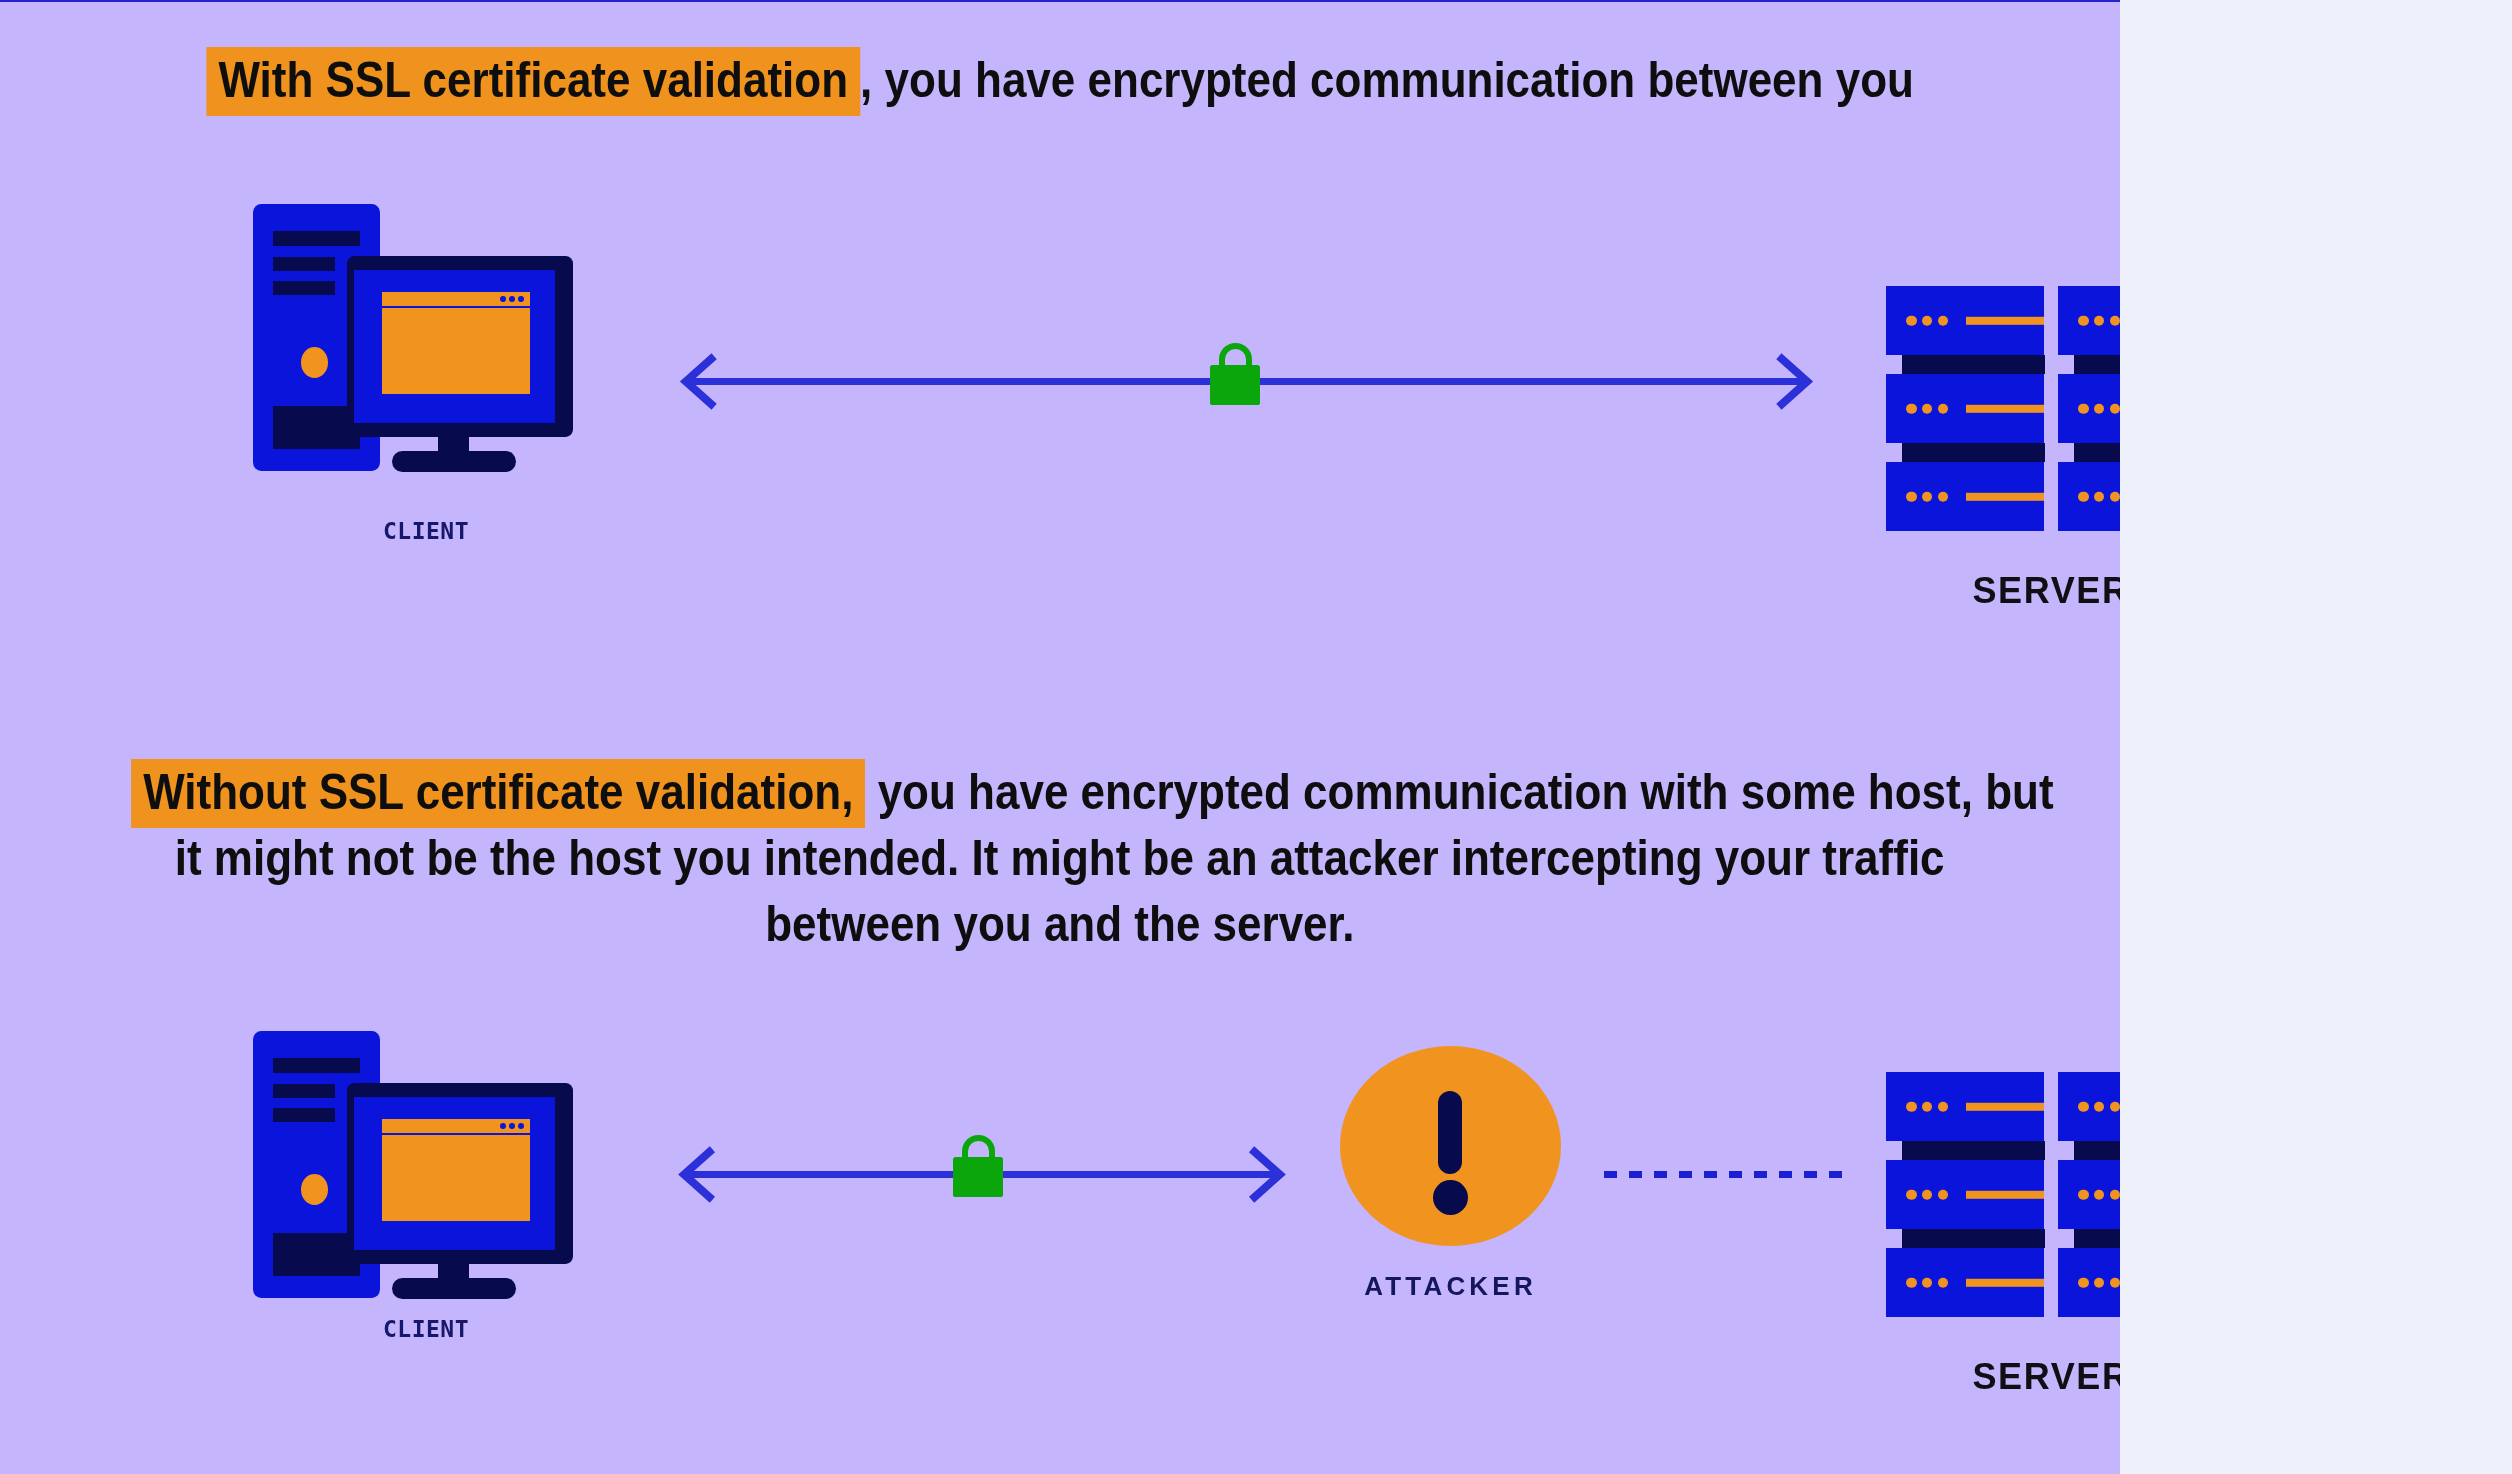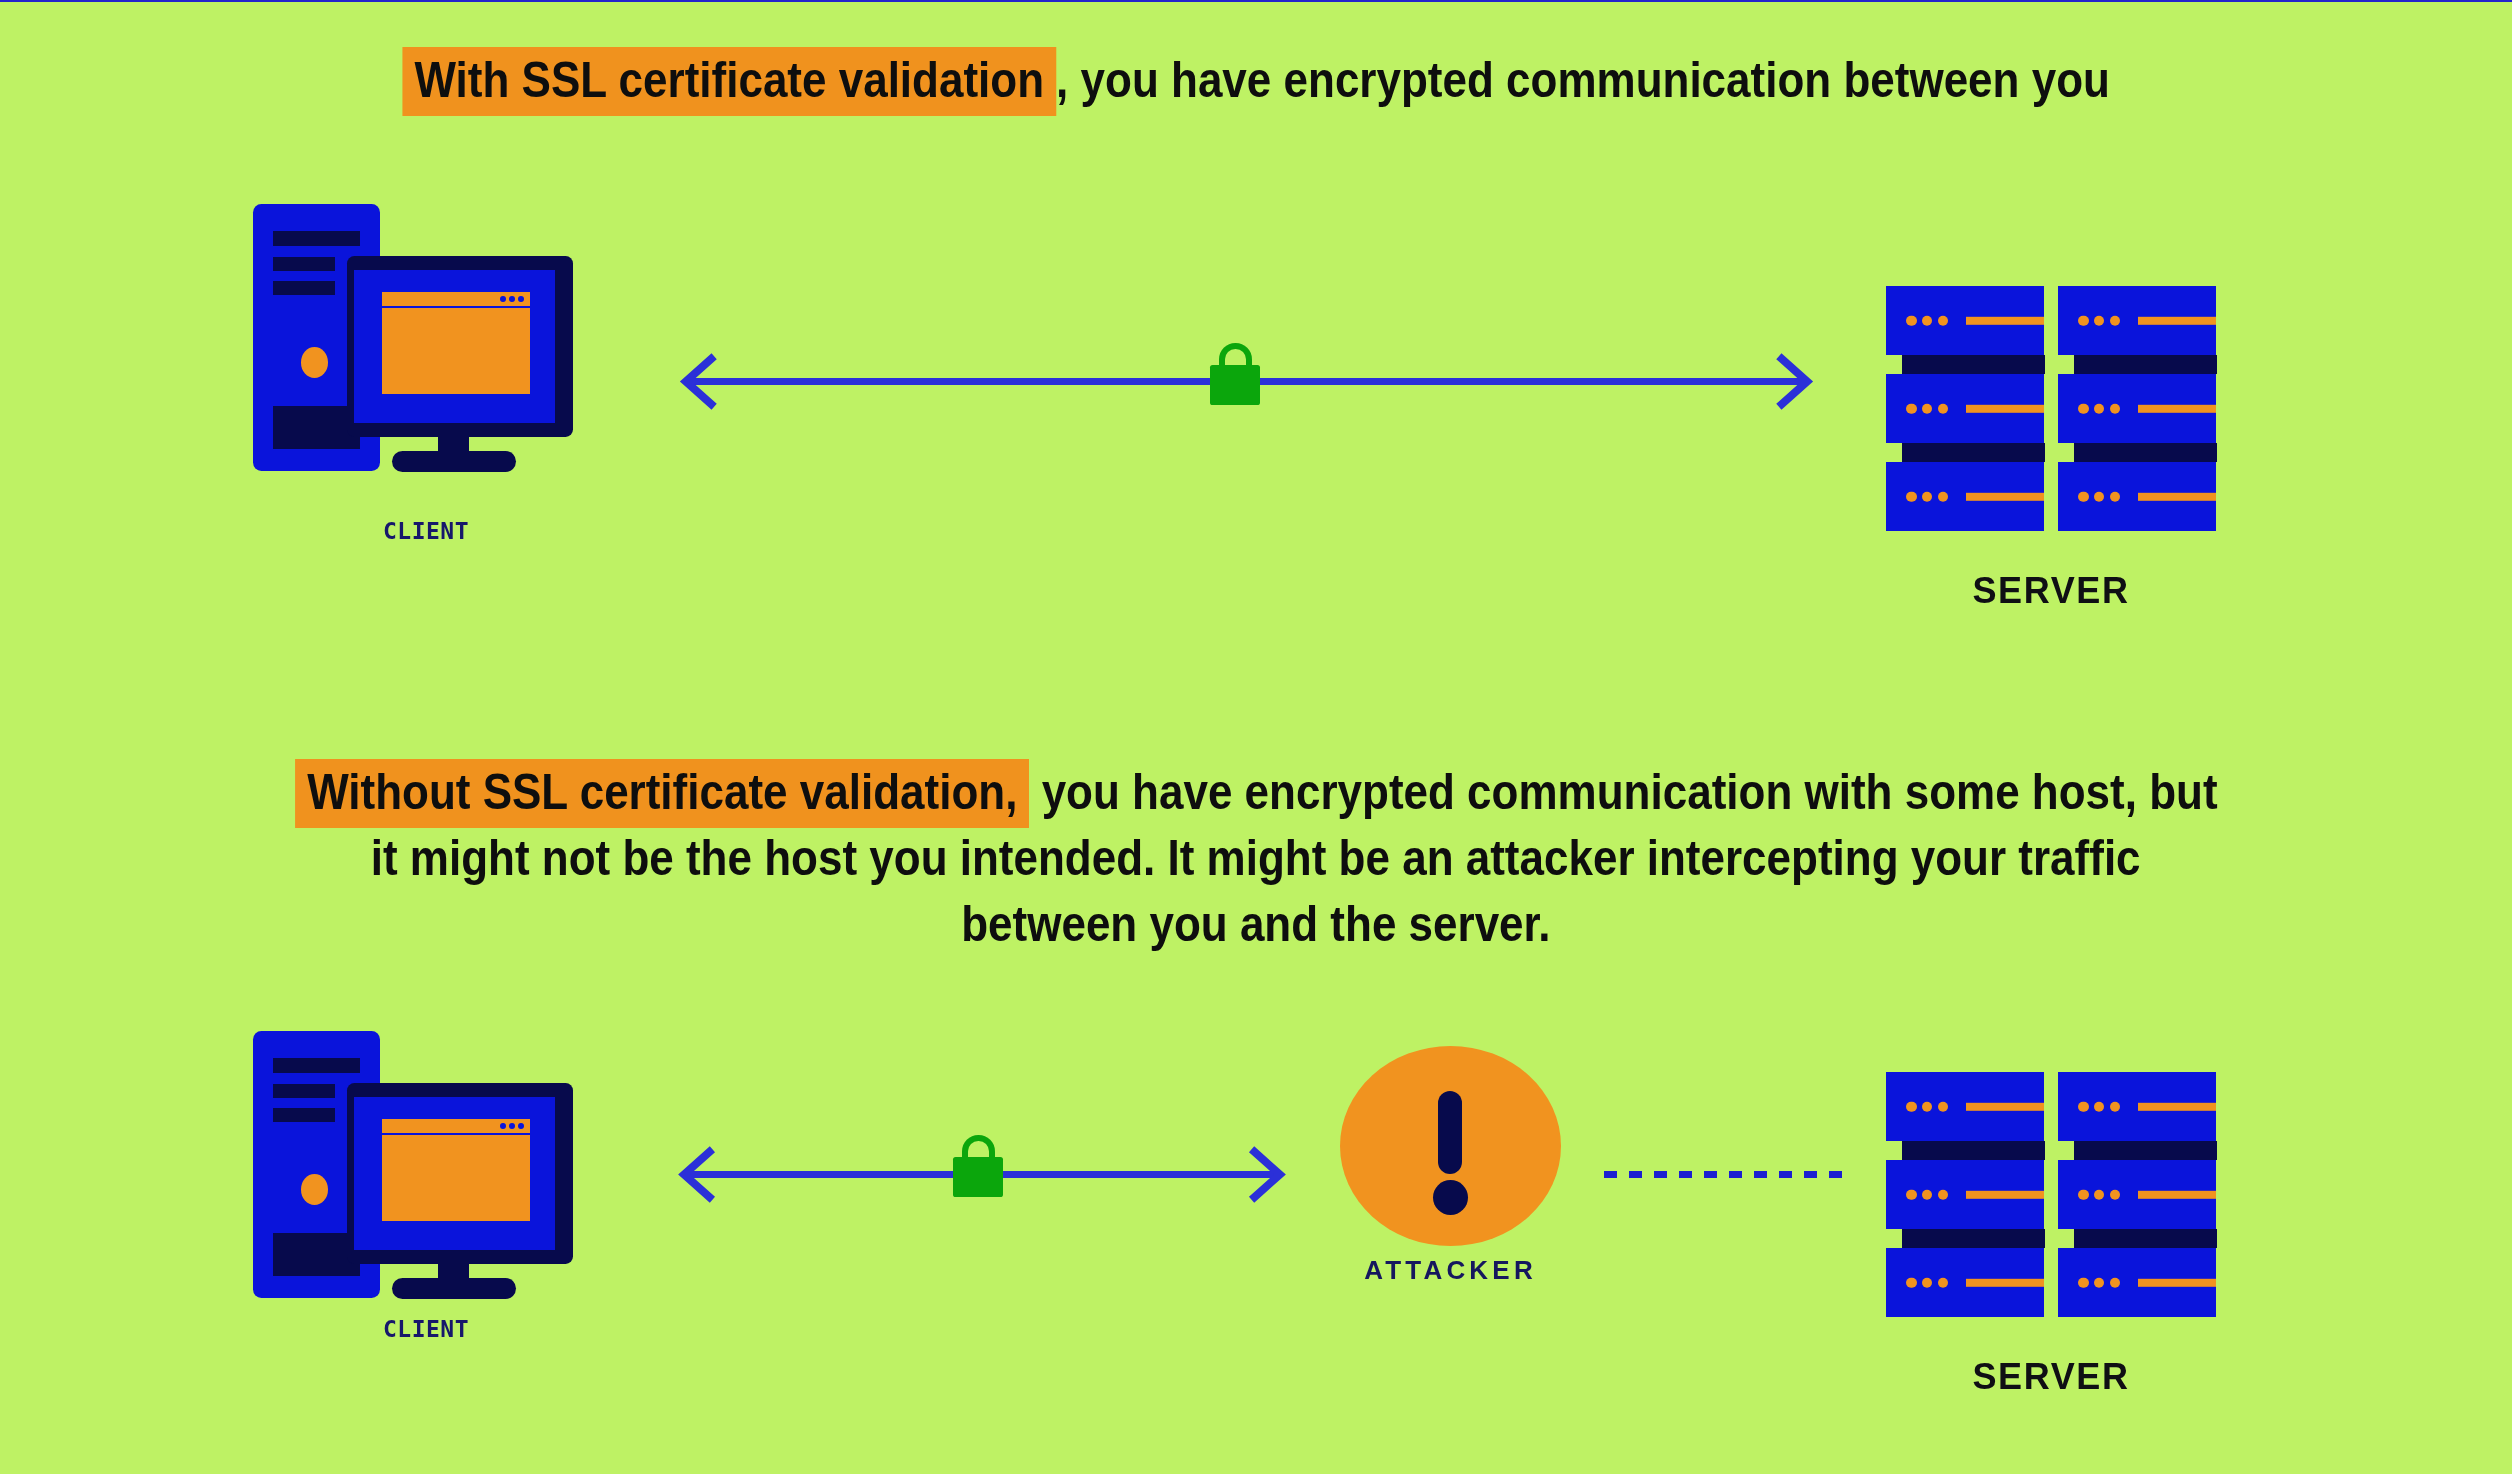--- a/index.html
+++ b/index.html
@@ -1,16 +1,16 @@
 <!DOCTYPE html>
 <html style="font-size:8.4px"><head>
 <meta charset="utf-8">
 <style>
   html,body{margin:0;padding:0;background:#EEF0FB;}
-  .canvas{position:relative;width:2512px;height:1475px;background:#bef264;overflow:hidden;
+  .canvas{position:relative;width:2120px;height:1475px;background:#c4b5fd;overflow:hidden;
           font-family:"Liberation Sans",sans-serif;}
   .abs{position:absolute;}
 
   
   .heading{position:absolute;left:0;width:100%;text-align:center;
            font-weight:bold;font-size:50px;line-height:66px;color:#0E0E0E;}
   .h-line{display:block;white-space:nowrap;}
   .h-squeeze{display:inline-block;transform:scaleX(0.88);transform-origin:50% 50%;}
   .hl{background:#F0921E;padding:5.3px 13.7px 8.4px 13.7px;}
 
@@ -223,21 +223,21 @@
 
   <div class="abs lock" style="left:953px;top:1135px;">
     <div class="shackle"></div>
     <div class="body"></div>
   </div>
 
   <div class="abs attacker" style="left:1340px;top:1046px;">
     <div class="att-circle"></div>
     <div class="att-bar"></div>
     <div class="att-dot"></div>
-    <div class="lbl lbl-attacker" style="top:209px;">ATTACKER</div>
+    <div class="lbl lbl-attacker" style="top:225px;">ATTACKER</div>
   </div>
 
   <div class="abs dotted" style="left:1604px;top:1171px;"></div>
 
   <div class="abs server" style="left:1886px;top:1072px;">
     <div class="srv-col c1">
       <div class="srv-unit">
         <div class="srv-dots">
             <div class="srv-dot"></div>
             <div class="srv-dot"></div>

